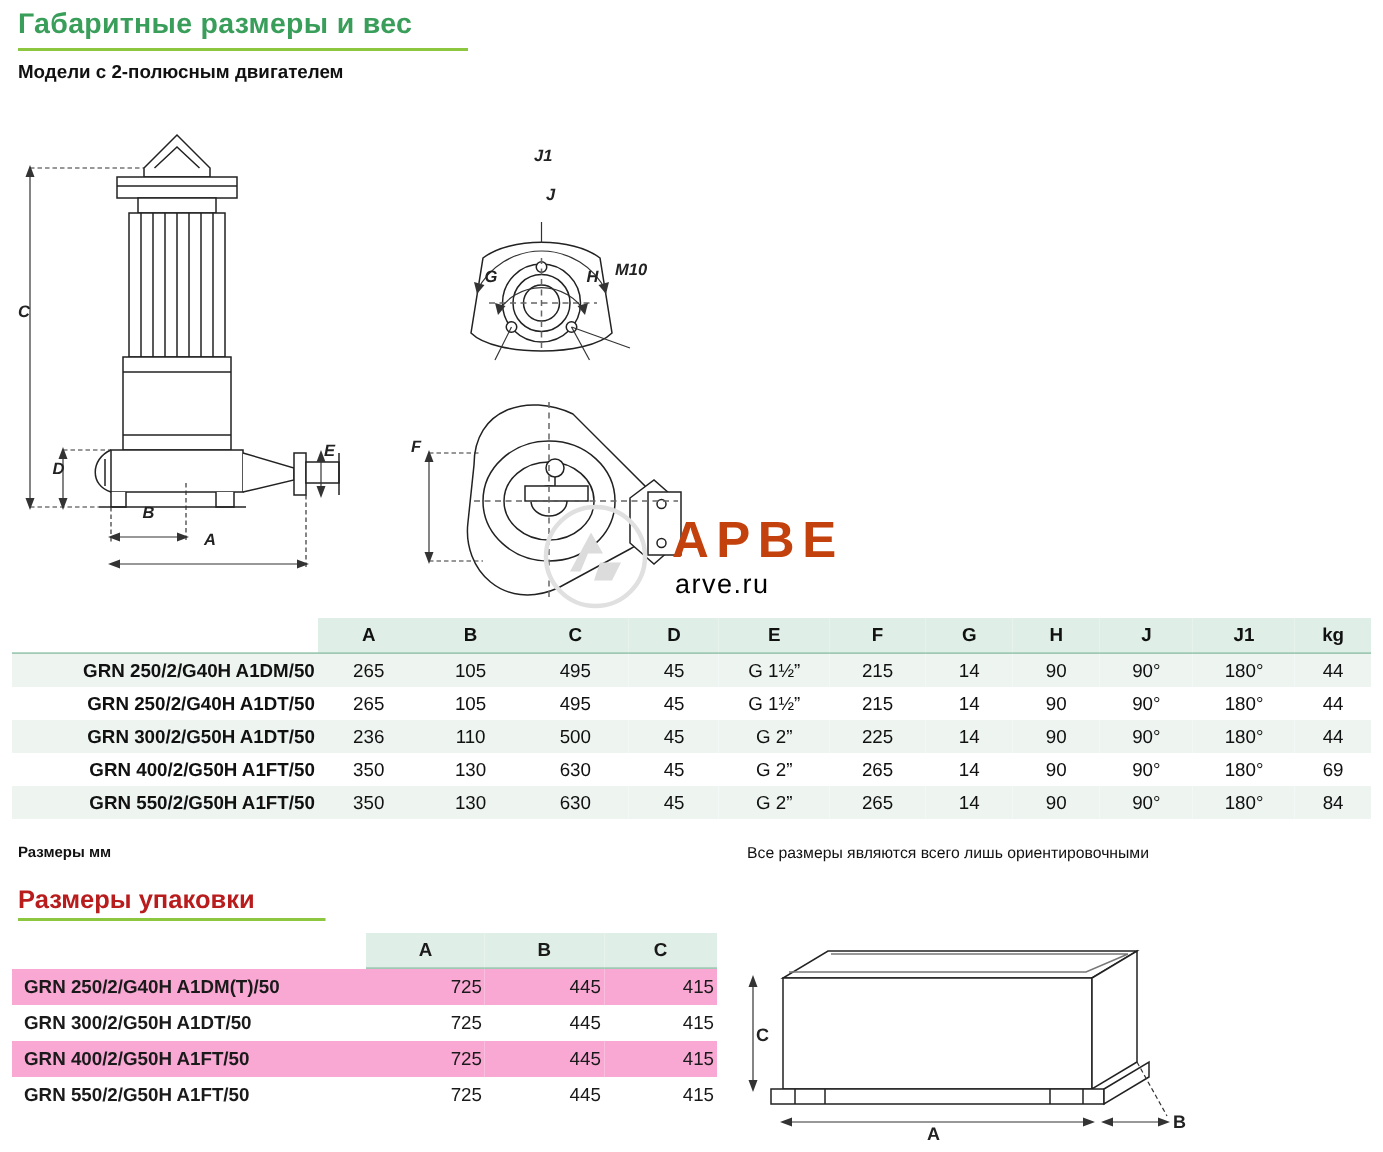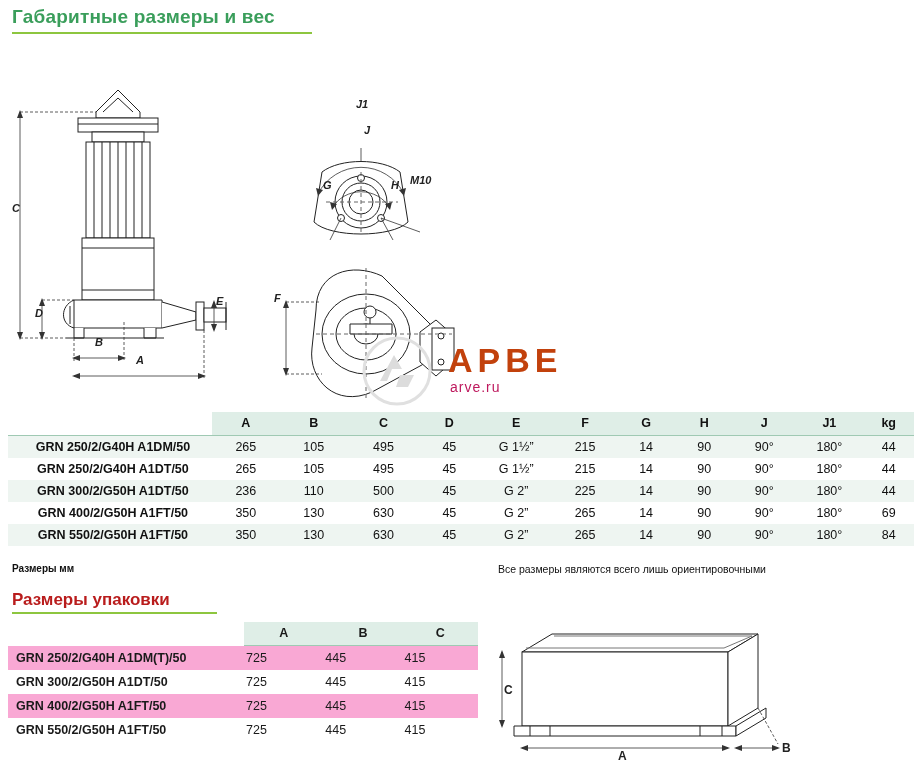--- a/index.html
+++ b/index.html
@@ -91,22 +91,22 @@
     top: 6px;
     font-size: 34px;
     letter-spacing: 5px;
     color: #c2410c;
     font-weight: bold;
   }
   .wm-sub {
     position: absolute;
     left: 98px;
     top: 44px;
-    font-size: 14px;
-    color: #be185d;
+    font-size: 18px;
+    color: #000000;
     letter-spacing: 1px;
   }
   
   table.dimtable {
     position: absolute;
     left: 8px;
     top: 412px;
     width: 906px;
     border-collapse: collapse;
     font-size: 12.5px;
@@ -121,21 +121,21 @@
   table.dimtable th.first-col {
     text-align: left;
     padding-left: 8px;
   }
   table.dimtable td {
     text-align: center;
     padding: 4px 2px;
     color: #111;
   }
   table.dimtable td.first-col {
-    text-align: center;
+    text-align: right;
     padding-left: 8px;
     font-weight: bold;
     font-size: 12.5px;
   }
   table.dimtable tr.odd td {
     background: #eef5f1;
   }
   table.dimtable tr.even td {
     background: #ffffff;
   }
@@ -174,21 +174,21 @@
     text-align: center;
     padding: 4px 2px 5px 2px;
     border-bottom: 1px solid #9fc9b3;
     background: #dfeee7;
   }
   table.packtable th.first-col {
     background: #ffffff;
     border-bottom: 1px solid #ffffff;
   }
   table.packtable td {
-    text-align: left;
+    text-align: right;
     padding: 5px 2px;
   }
   table.packtable td.first-col {
     text-align: left;
     padding-left: 8px;
     font-weight: bold;
   }
   table.packtable tr.odd td {
     background: #f9a8d4;
   }
@@ -204,20 +204,21 @@
     height: 140px;
   }
 </style>
 </head>
 <body>
 
 <div class="page">
 
   <div class="title-main">Габаритные размеры и вес</div>
   <div class="title-rule"></div>
+  <div class="subtitle">Модели с 2-полюсным двигателем</div>
 
   <div class="drawings">
     <svg width="922" height="345" viewBox="0 0 922 345" xmlns="http://www.w3.org/2000/svg">
       <g stroke="#222" fill="none" stroke-width="1">
 
         <path d="M96 50 L118 28 L140 50 L140 56 L96 56 Z" stroke="#222" fill="#fff"></path>
         <path d="M103 50 L118 36 L133 50" stroke="#222"></path>
 
         <rect x="78" y="56" width="80" height="14" fill="#fff"></rect>
         <path d="M78 62 L158 62"></path>

